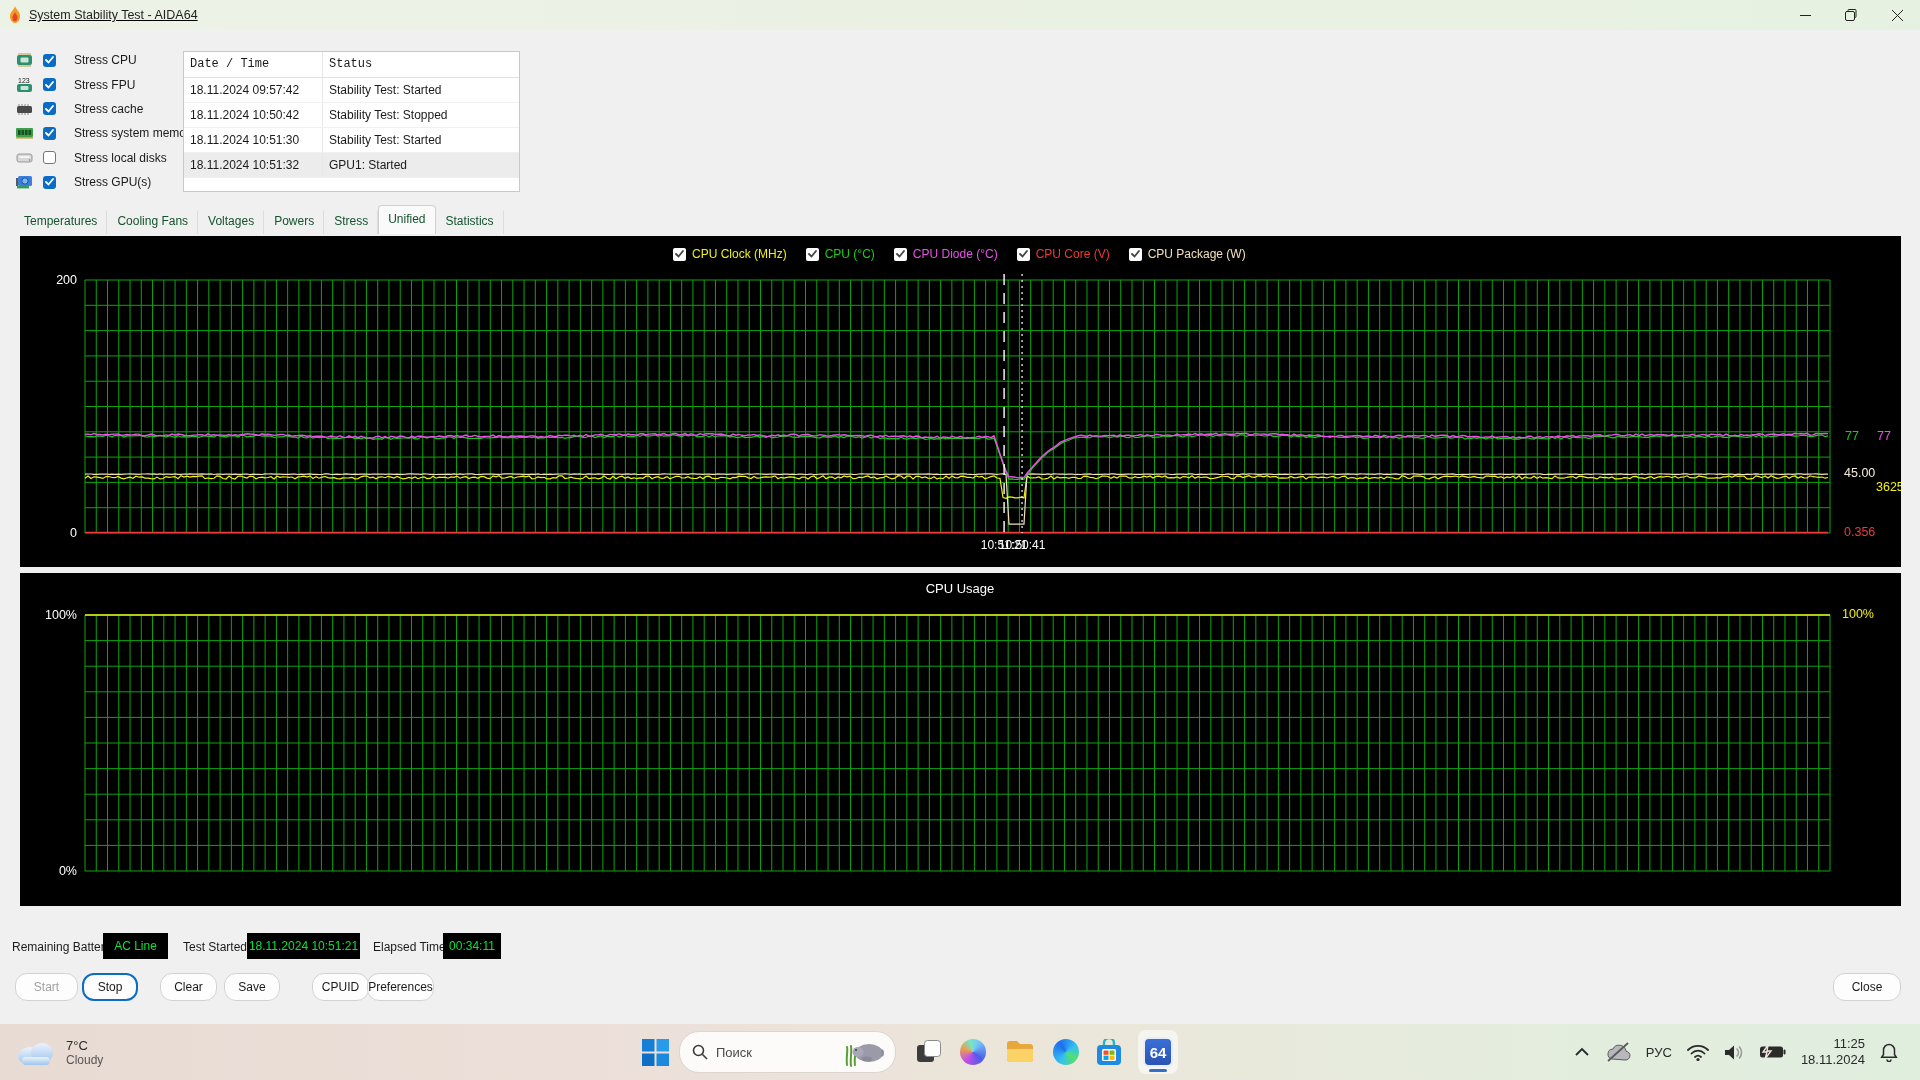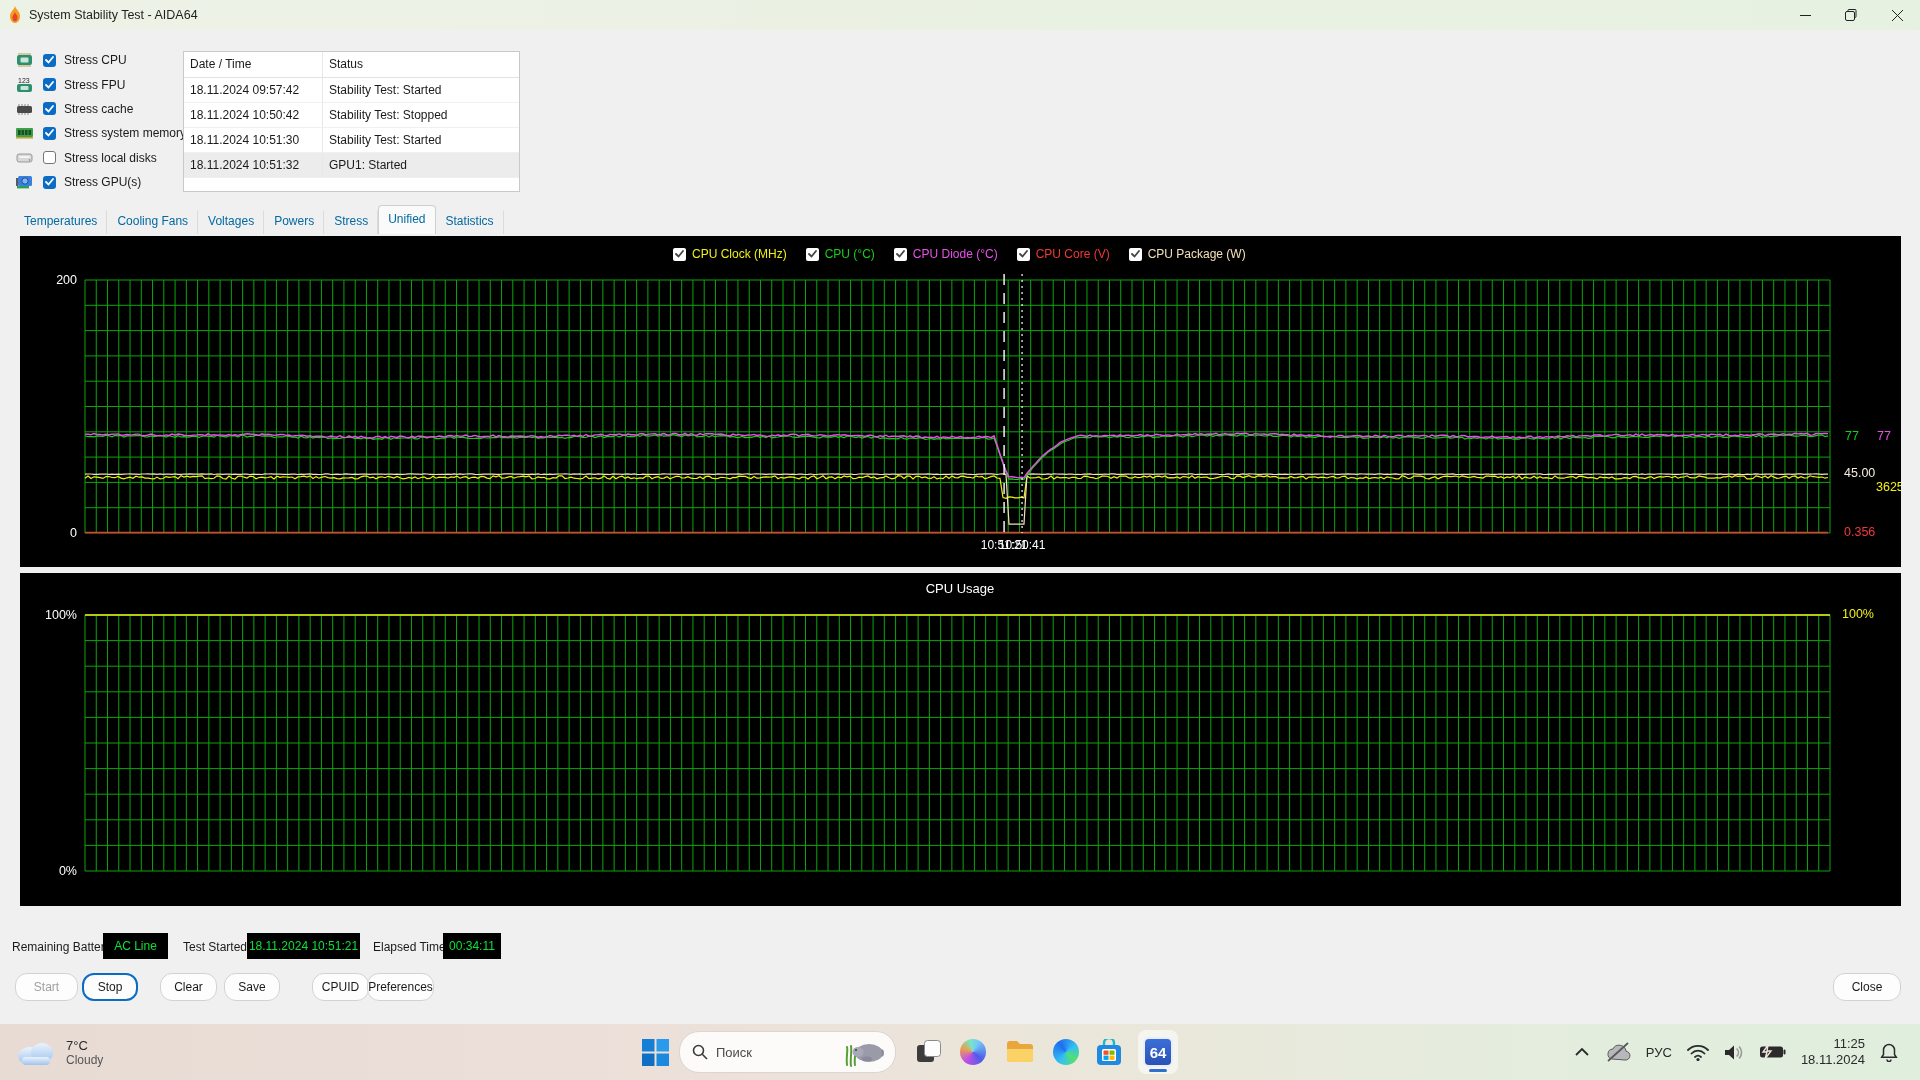--- a/index.html
+++ b/index.html
@@ -1,44 +1,44 @@
 <!DOCTYPE html>
 <html><head>
 <meta charset="utf-8">
 <style>
   html,body{margin:0;padding:0;}
   body{width:1920px;height:1080px;overflow:hidden;font-family:"Liberation Sans",sans-serif;background:#f0f0f0;}
   .abs{position:absolute;}
   #screen{position:relative;width:1920px;height:1080px;background:#f0f0f0;}
 
   
-  #titlebar{left:0;top:0;width:1920px;height:30px;background:linear-gradient(90deg,#edf2e6,#e7f1e1);display:flex;align-items:center;}
+  #titlebar{left:0;top:0;width:1920px;height:30px;background:linear-gradient(90deg,#edf2e6,#e7f1e1);display:flex;align-items:center;text-decoration:underline;}
   #title-text{font-size:12.5px;color:#1f1f1f;margin-left:6px;}
   #win-controls{position:absolute;right:0;top:0;height:30px;display:flex;}
   .winbtn{width:46px;height:30px;display:flex;align-items:center;justify-content:center;}
 
   
   .stress-row{position:absolute;left:15px;display:flex;align-items:center;height:24px;}
   .stress-icon{width:19px;height:19px;display:flex;align-items:center;justify-content:center;}
   .cb{width:13px;height:13px;border-radius:3px;margin-left:9px;display:flex;align-items:center;justify-content:center;}
   .cb.on{background:#0a6cc4;}
   .cb.off{background:#fff;border:1px solid #767676;width:11px;height:11px;}
-  .stress-label{font-size:12px;color:#1a1a1a;margin-left:8px;}
+  .stress-label{font-size:12px;color:#1a1a1a;margin-left:18px;}
 
   
   #log-table{left:183px;top:51px;width:335px;height:139px;background:#fff;border:1px solid #c9c9c9;font-size:12px;color:#1a1a1a;}
   .lt-row{display:flex;height:24px;line-height:24px;border-bottom:1px solid #f0f0f0;}
-  .lt-row.header{height:25px;line-height:25px;border-bottom:1px solid #e2e2e2;}
+  .lt-row.header{height:25px;line-height:25px;border-bottom:1px solid #e2e2e2;font-family:Liberation Mono, monospace;}
   .lt-row.hl{background:#ececec;}
   .lt-c1{width:139px;padding-left:6px;box-sizing:border-box;border-right:1px solid #e8e8e8;overflow:hidden;white-space:nowrap;}
   .lt-c2{flex:1;padding-left:6px;overflow:hidden;white-space:nowrap;}
 
   
   #tab-strip{left:14px;top:205px;height:29px;display:flex;align-items:flex-end;}
-  .tab{font-size:12px;color:#0369a1;padding:4px 9px 6px 9px;border:1px solid transparent;border-bottom:none;position:relative;}
+  .tab{font-size:12px;color:#14532d;padding:4px 9px 6px 9px;border:1px solid transparent;border-bottom:none;position:relative;}
   .tab.inactive{border-right:1px solid #dcdcdc;padding-top:3px;}
   .tab.active{background:#fafafa;border:1px solid #cfcfcf;border-bottom:none;border-radius:4px 4px 0 0;padding-top:6px;padding-bottom:8px;}
 
   
   .chart{background:#000;position:absolute;left:20px;width:1881px;}
   #chart1{top:236px;height:331px;}
   #chart2{top:573px;height:333px;}
   svg{display:block;}
   #legend1{position:absolute;left:653px;top:11px;display:flex;gap:19px;align-items:center;}
   .leg-item{display:flex;align-items:center;gap:6px;}

